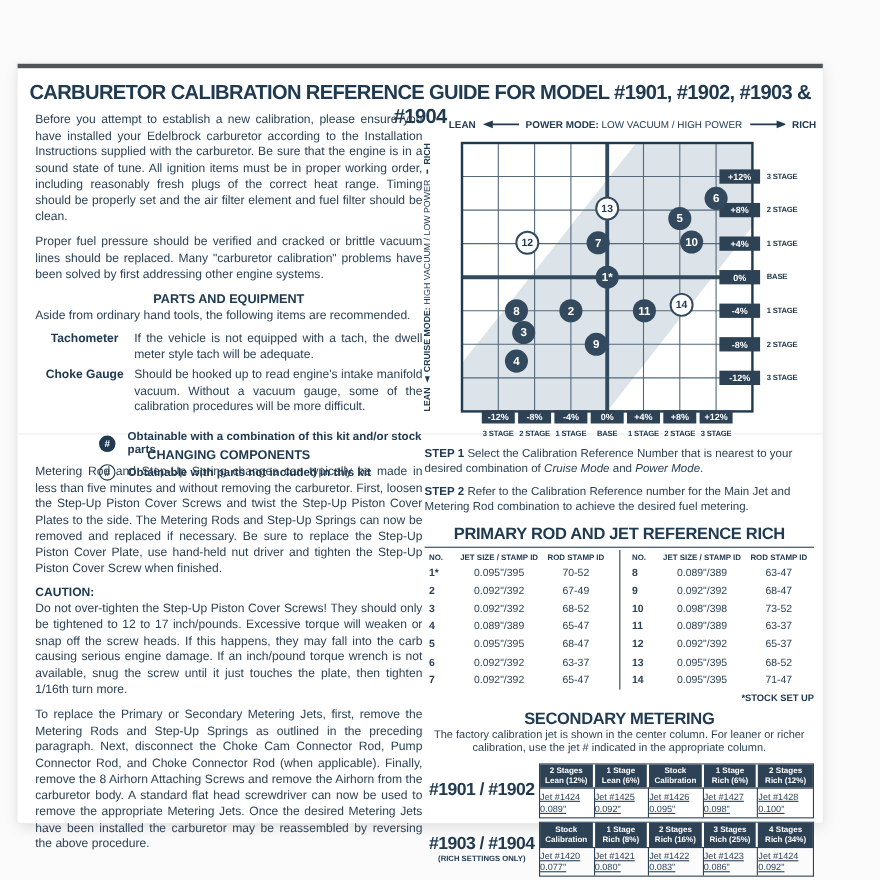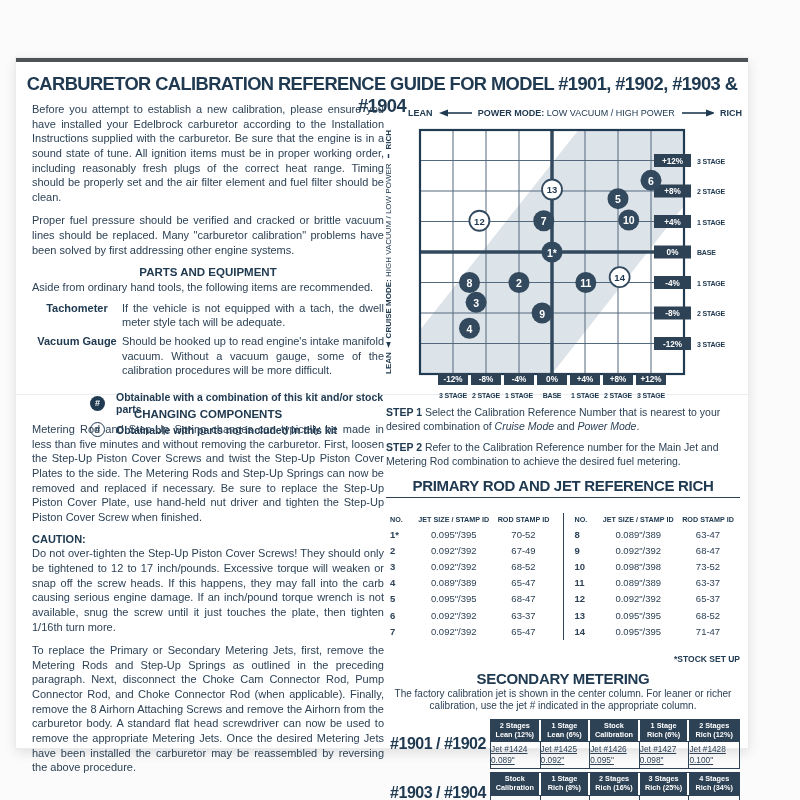--- a/index.html
+++ b/index.html
@@ -57,28 +57,28 @@
   .yaxis-inner .bold{font-weight:bold;}
   svg text{font-family:"Liberation Sans", sans-serif;}
   
   .col-left-bot{position:absolute;left:16px;top:344px;width:352px;}
   .caution-head{font-size:11px;font-weight:bold;color:var(--ink-strong);margin-bottom:1px;}
   
   .col-right-bot{position:absolute;left:370px;top:344px;width:354px;}
   p.step{font-size:10.5px;line-height:1.3;margin-bottom:8px;}
   p.step .stepname{font-weight:bold;color:var(--ink-strong);}
   .ref-heading{font-size:15px;font-weight:bold;text-align:center;color:var(--ink-strong);letter-spacing:-0.3px;margin:2px 0 3px;}
-  .ptable-wrap{border-top:1.5px solid var(--ink);padding-top:15px;display:flex;}
+  .ptable-wrap{border-top:1.5px solid var(--ink);padding-top:2px;display:flex;}
   .pt-half{flex:1;display:grid;grid-template-columns:30px 1fr 64px;row-gap:0;}
   .pt-divider{width:1px;background:var(--ink);margin:0 7px;}
   .pt-h{font-size:7.2px;font-weight:bold;color:var(--ink-strong);padding:2px 0 3px;}
   .pt-c{font-size:9.5px;line-height:16.2px;}
   .pt-no{font-weight:bold;padding-left:4px;}
   .pt-center{text-align:center;}
-  .stock-note{text-align:right;font-size:8.5px;font-weight:bold;color:var(--ink-strong);margin-top:14px;}
+  .stock-note{text-align:right;font-size:8.5px;font-weight:bold;color:var(--ink-strong);margin-top:2px;}
   .sec-heading{font-size:15px;font-weight:bold;text-align:center;color:var(--ink-strong);margin:6px 0 1px;letter-spacing:-0.3px;}
   .sec-note{font-size:10px;line-height:1.25;text-align:center;margin:0 4px 6px;}
   .sec-block{display:flex;align-items:stretch;margin-bottom:3px;}
   .sec-label{width:104px;flex:none;display:flex;flex-direction:column;justify-content:center;align-items:center;font-size:16px;font-weight:bold;color:var(--ink-strong);letter-spacing:-0.5px;text-align:right;}
   .sec-label .subnote{font-size:7px;letter-spacing:0;margin-top:1px;}
   .sec-table{flex:1;display:grid;grid-template-columns:repeat(5,1fr);border:1px solid var(--ink);}
   .sec-th{background:var(--chip);color:#fff;font-size:7.3px;font-weight:bold;text-align:center;line-height:1.2;padding:2px 0;white-space:pre-line;border-right:2px solid #fff;}
   .sec-th:nth-child(5){border-right:none;}
   .sec-td{font-size:8.3px;text-align:left;line-height:1.25;padding:2px 0 3px;white-space:pre-line;border-right:1px solid var(--ink);border-top:1px solid var(--ink);text-decoration:underline;}
   .sec-td:nth-child(10){border-right:none;}
@@ -94,21 +94,21 @@
   <div class="col-left-top">
     <p class="body">Before you attempt to establish a new calibration, please ensure you have installed your Edelbrock carburetor according to the Installation Instructions supplied with the carburetor. Be sure that the engine is in a sound state of tune. All ignition items must be in proper working order, including reasonably fresh plugs of the correct heat range. Timing should be properly set and the air filter element and fuel filter should be clean.</p>
     <p class="body">Proper fuel pressure should be verified and cracked or brittle vacuum lines should be replaced. Many "carburetor calibration" problems have been solved by first addressing other engine systems.</p>
     <div class="sec-head">PARTS AND EQUIPMENT</div>
     <p class="body" style="margin-bottom:6px">Aside from ordinary hand tools, the following items are recommended.</p>
     <div class="defrow">
       <span class="dl">Tachometer</span>
       <span class="dt">If the vehicle is not equipped with a tach, the dwell meter style tach will be adequate.</span>
     </div>
     <div class="defrow">
-      <span class="dl">Vacuum Gauge</span>
+      <span class="dl">Choke Gauge</span>
       <span class="dt">Should be hooked up to read engine's intake manifold vacuum. Without a vacuum gauge, some of the calibration procedures will be more difficult.</span>
     </div>
     <div class="legend">
       <div class="legrow">
         <span class="sym filled">#</span>
         <span>Obtainable with a combination of this kit and/or stock parts</span>
       </div>
       <div class="legrow">
         <span class="sym outline">#</span>
         <span>Obtainable with parts not included in this kit</span>

